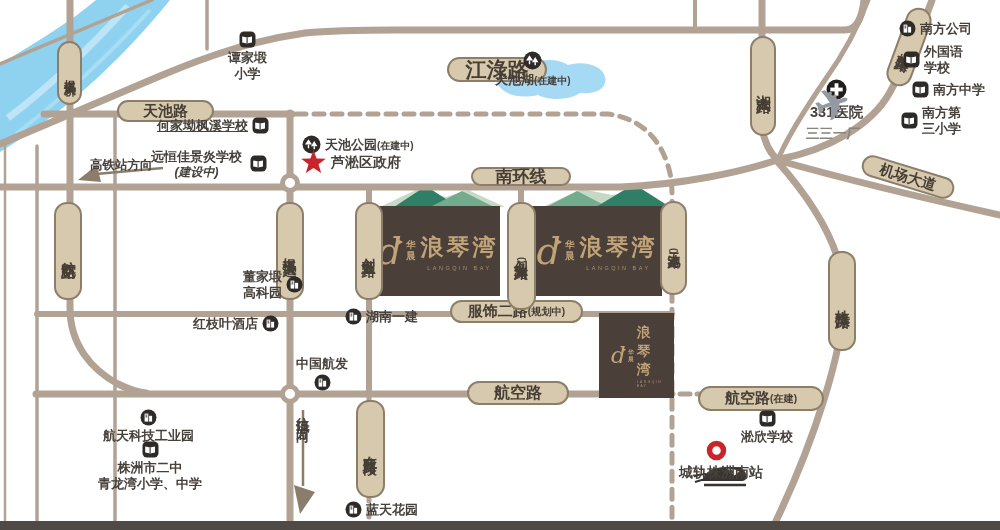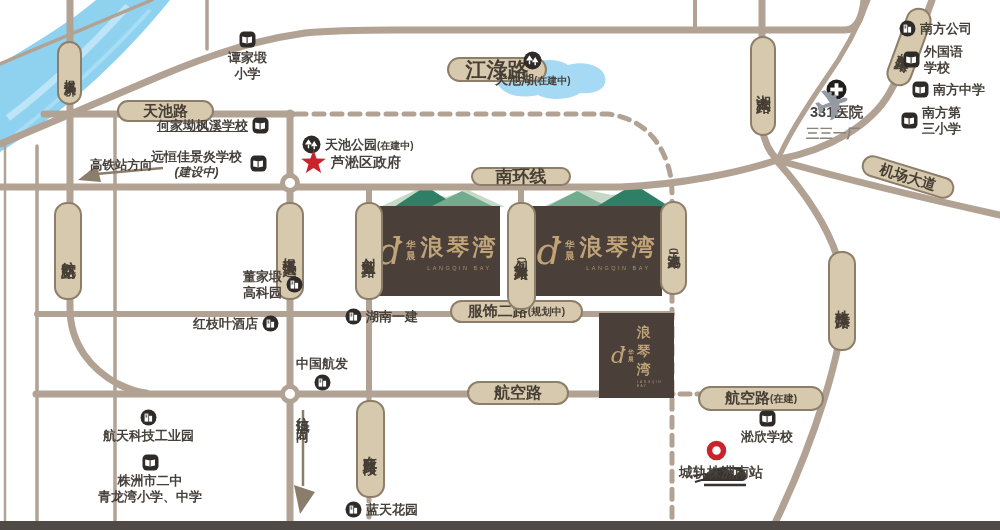--- a/index.html
+++ b/index.html
@@ -420,21 +420,21 @@
             <rect x="4.6" y="4.6" width="3.7" height="8" fill="#fff"></rect>
             <rect x="9.1" y="6.8" width="3" height="5.8" fill="#fff"></rect>
             <rect x="5.5" y="5.6" width="1.8" height="1" fill="#2e2a27"></rect>
             <rect x="5.5" y="7.4" width="1.8" height="1" fill="#2e2a27"></rect>
           </svg>
         </span>
         <span class="txt c">
           <span class="line"><span>航天科技工业园</span></span>
         </span>
       </div>
-      <div class="poi icon-top" style="left: 98px; top: 454px;">
+      <div class="poi icon-top" style="left: 98px; top: 441px;">
         <span class="ic">
           <svg width="17" height="17" viewBox="0 0 17 17">
             <rect x="0.5" y="0.5" width="16" height="16" rx="4.5" fill="#2e2a27"></rect>
             <path d="M3.2,5.4 L8.1,6.4 L13,5.4 L13,11.4 L8.1,12.4 L3.2,11.4 Z" fill="#fff"></path>
             <path d="M8.1,6.4 L8.1,12.4" stroke="#2e2a27" stroke-width="1.1"></path>
           </svg>
         </span>
         <span class="txt c">
           <span class="line"><span>株洲市二中</span></span>
           <span class="line"><span>青龙湾小学、中学</span></span>

